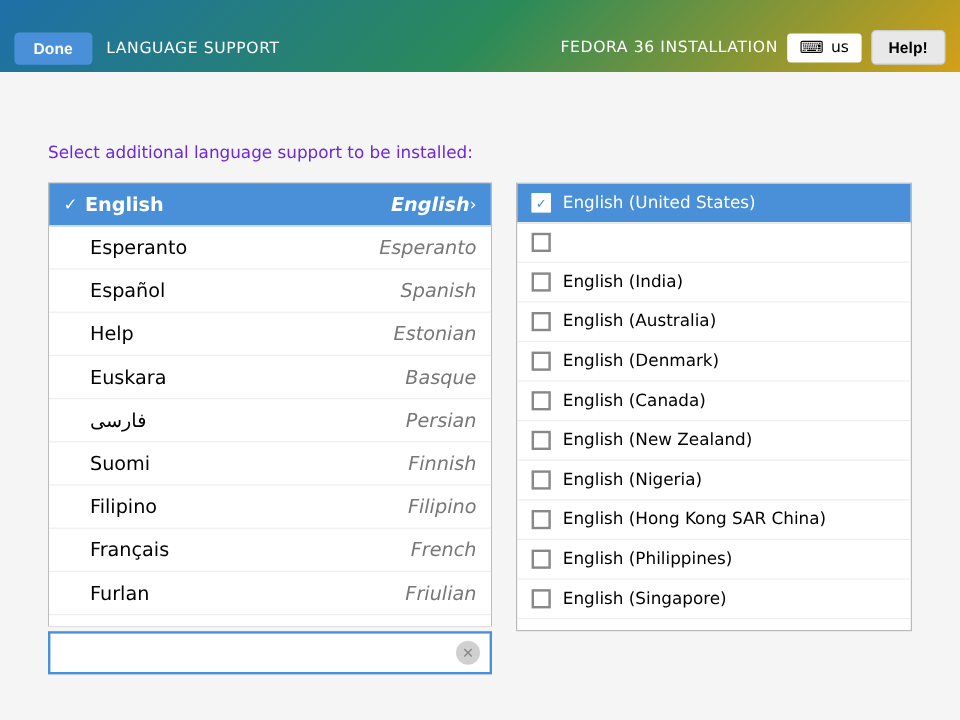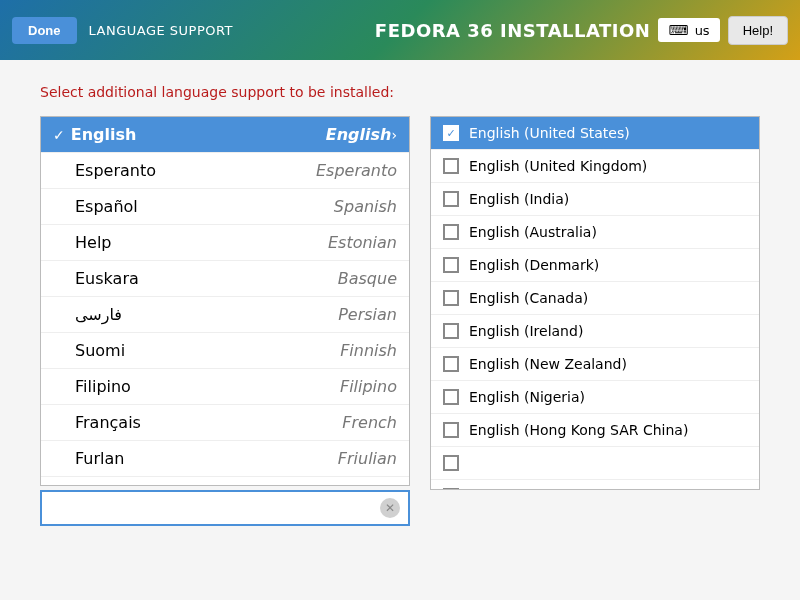--- a/index.html
+++ b/index.html
@@ -7,21 +7,21 @@
       font-family: 'DejaVu Sans', Arial, sans-serif;
       background: #f0f0f0;
       width: 800px;
       height: 600px;
       overflow: hidden;
     }
 
     
     .header {
       display: flex;
-      align-items: center;
+      align-items: flex-end;
       justify-content: space-between;
       background: linear-gradient(135deg, #1e6fa8 0%, #2a8a5a 50%, #d4a017 100%);
       padding: 6px 12px;
       height: 60px;
     }
     .header-left {
       display: flex;
       align-items: center;
       gap: 12px;
     }
@@ -42,22 +42,22 @@
       font-weight: bold;
     }
 
     .header-right {
       display: flex;
       align-items: center;
       gap: 8px;
     }
     .app-title {
       color: white;
-      font-size: 18px;
-      font-weight: bold;
+      font-size: 13px;
+      font-weight: normal;
       letter-spacing: 0.5px;
     }
     .keyboard-indicator {
       display: flex;
       align-items: center;
       background: white;
       border-radius: 3px;
       padding: 4px 10px;
       gap: 6px;
       font-size: 13px;
@@ -65,33 +65,35 @@
     .keyboard-icon {
       font-size: 14px;
     }
     .help-button {
       background: #e8e8e8;
       border: 1px solid #ccc;
       border-radius: 4px;
       padding: 6px 14px;
       font-size: 13px;
       cursor: pointer;
+      font-weight: bold;
     }
 
     
     .content {
       padding: 24px 40px 20px 40px;
       background: #f5f5f5;
       height: calc(600px - 60px);
     }
 
     .instruction {
       font-size: 14px;
-      color: #b91c1c;
+      color: #6d28d9;
       margin-bottom: 16px;
+      margin-top: 36px;
     }
 
     .panels {
       display: flex;
       gap: 20px;
     }
 
     
     .lang-list-container {
       width: 370px;
@@ -334,56 +336,52 @@
 
     <div class="locale-list-container">
       <div class="locale-list" id="locale-list">
 
       <div class="locale-item checked">
             <div class="locale-checkbox"></div>
             <span>English (United States)</span>
           </div>
           <div class="locale-item">
             <div class="locale-checkbox unchecked" style="background: white;"></div>
-            <span>English (United Kingdom)</span>
           </div>
           <div class="locale-item">
             <div class="locale-checkbox unchecked" style="background: white;"></div>
             <span>English (India)</span>
           </div>
           <div class="locale-item">
             <div class="locale-checkbox unchecked" style="background: white;"></div>
             <span>English (Australia)</span>
           </div>
           <div class="locale-item">
             <div class="locale-checkbox unchecked" style="background: white;"></div>
             <span>English (Denmark)</span>
           </div>
           <div class="locale-item">
             <div class="locale-checkbox unchecked" style="background: white;"></div>
             <span>English (Canada)</span>
           </div>
           <div class="locale-item">
             <div class="locale-checkbox unchecked" style="background: white;"></div>
-            <span>English (Ireland)</span>
-          </div>
-          <div class="locale-item">
-            <div class="locale-checkbox unchecked" style="background: white;"></div>
             <span>English (New Zealand)</span>
           </div>
           <div class="locale-item">
             <div class="locale-checkbox unchecked" style="background: white;"></div>
             <span>English (Nigeria)</span>
           </div>
           <div class="locale-item">
             <div class="locale-checkbox unchecked" style="background: white;"></div>
             <span>English (Hong Kong SAR China)</span>
           </div>
           <div class="locale-item">
             <div class="locale-checkbox unchecked" style="background: white;"></div>
+            <span>English (Philippines)</span>
           </div>
           <div class="locale-item">
             <div class="locale-checkbox unchecked" style="background: white;"></div>
             <span>English (Singapore)</span>
           </div>
         </div>
     </div>
 
   </div>
 </div>

